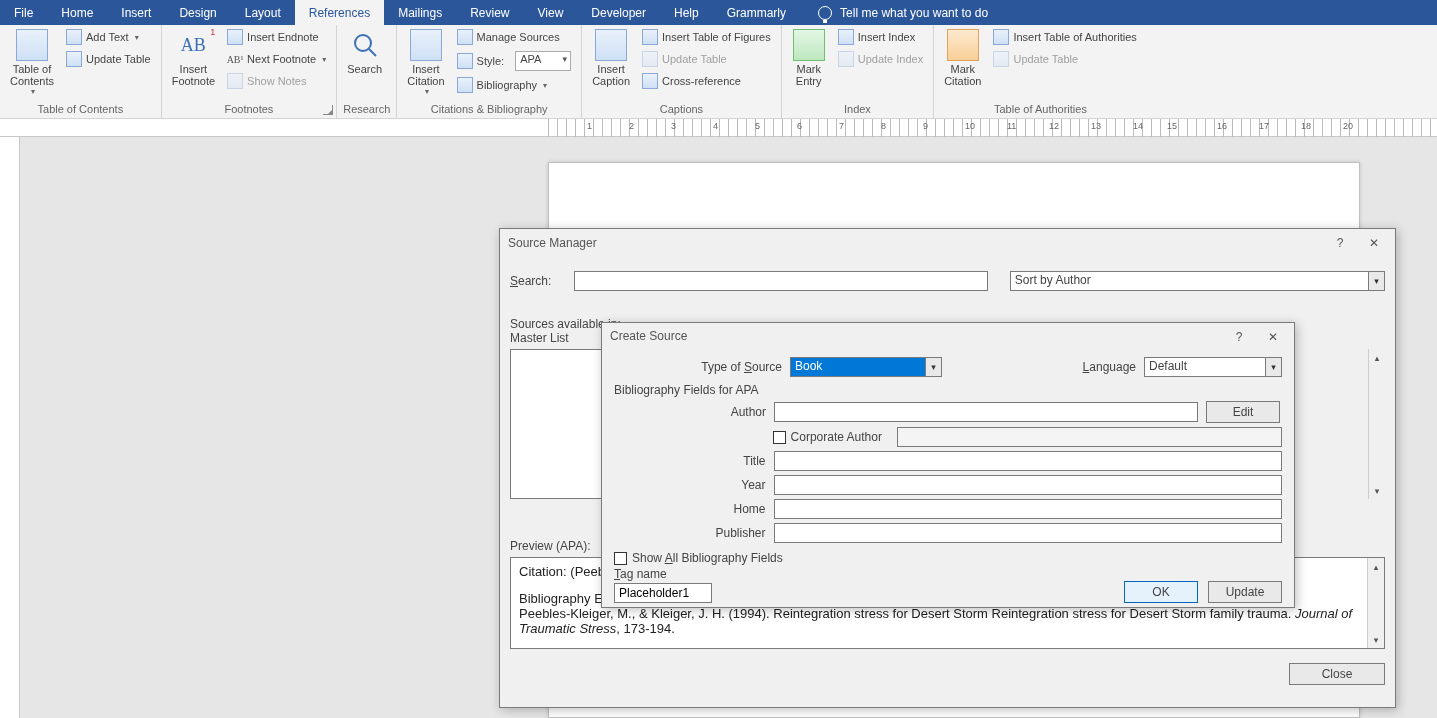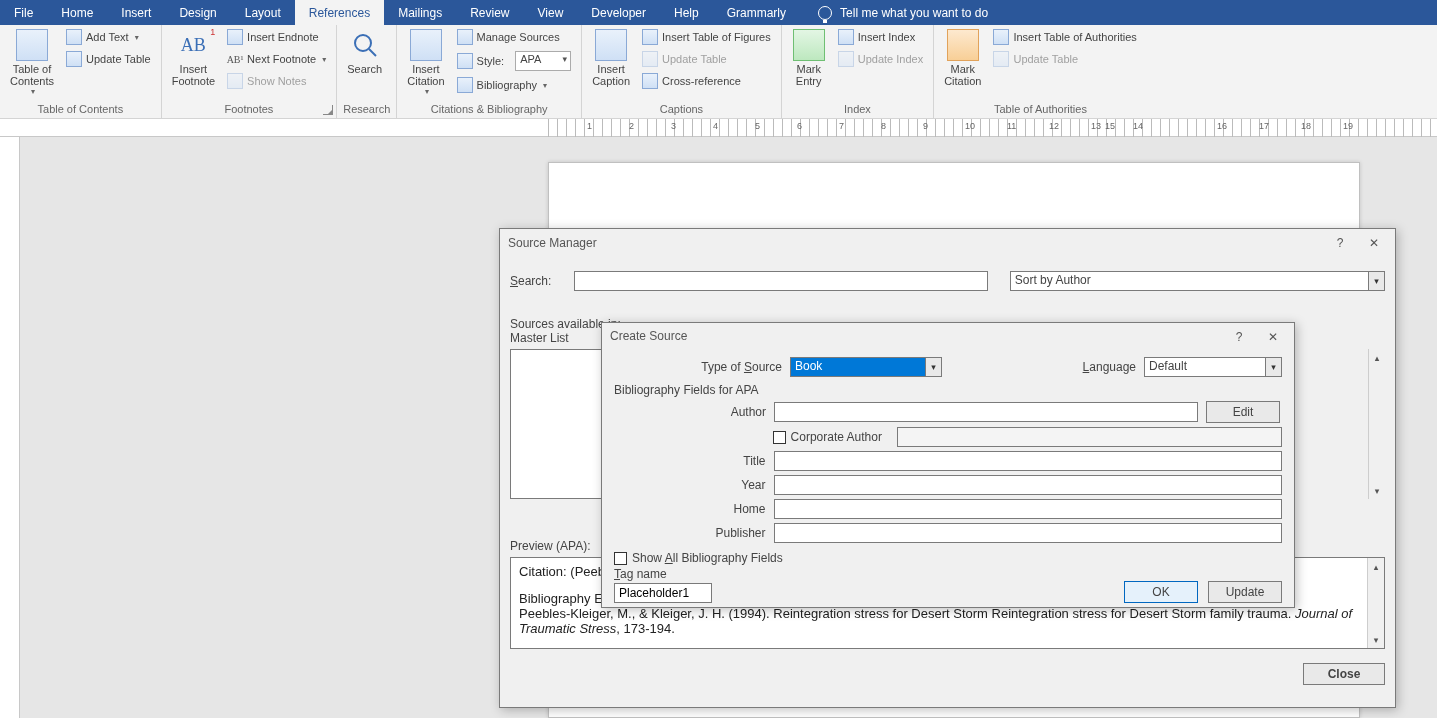--- a/index.html
+++ b/index.html
@@ -296,25 +296,25 @@
     <span class="ruler-num" style="left: 755px;">5</span>
     <span class="ruler-num" style="left: 797px;">6</span>
     <span class="ruler-num" style="left: 839px;">7</span>
     <span class="ruler-num" style="left: 881px;">8</span>
     <span class="ruler-num" style="left: 923px;">9</span>
     <span class="ruler-num" style="left: 965px;">10</span>
     <span class="ruler-num" style="left: 1007px;">11</span>
     <span class="ruler-num" style="left: 1049px;">12</span>
     <span class="ruler-num" style="left: 1091px;">13</span>
     <span class="ruler-num" style="left: 1133px;">14</span>
-    <span class="ruler-num" style="left: 1105px;">15</span>
+    <span class="ruler-num" style="left: 1167px;">15</span>
     <span class="ruler-num" style="left: 1217px;">16</span>
     <span class="ruler-num" style="left: 1259px;">17</span>
     <span class="ruler-num" style="left: 1301px;">18</span>
-    <span class="ruler-num" style="left: 1343px;">19</span>
+    <span class="ruler-num" style="left: 1343px;">20</span>
   </div>
 
 <div class="workspace">
   <div class="left-ruler"></div>
   <div class="page"></div>
 </div>
 
 <div class="dlg" style="left:499px;top:228px;width:897px;height:480px;">
   <div class="dlg-title">
     <span>Source Manager</span>
@@ -351,21 +351,21 @@
         <div style="margin-top:12px;">Bibliography Entry:</div>
         <div><span>Peebles-Kleiger, M., &amp; Kleiger, J. H. (1994). Reintegration stress for Desert Storm Reintegration stress for Desert Storm family trauma. </span><i>Journal of Traumatic Stress</i><span>, 173-194.</span></div>
       </div>
       <div class="scrollbar-v">
         <div class="sb-btn">▴</div>
         <div class="sb-btn">▾</div>
       </div>
     </div>
 
     <div style="display:flex;justify-content:flex-end;margin-top:14px;">
-      <div class="btn" style="width:82px;font-weight:bold;">Close</div>
+      <div class="btn" style="width:96px;">Close</div>
     </div>
   </div>
 </div>
 
 <div class="dlg" style="left:601px;top:322px;width:694px;height:286px;">
   <div class="dlg-title" style="height:26px;">
     <span>Create Source</span>
     <div class="t-icons">
       <div class="t-icon">?</div>
       <div class="t-icon">✕</div>

